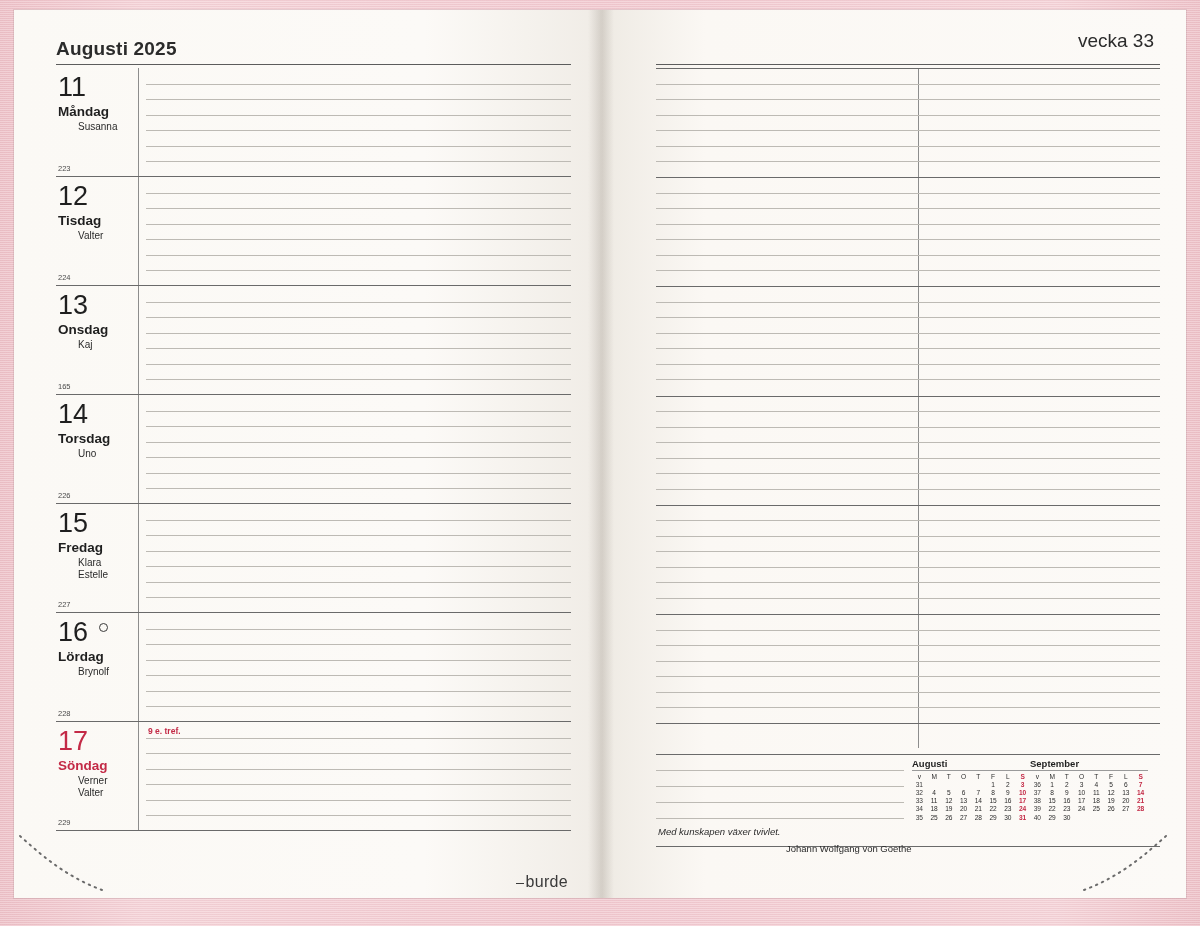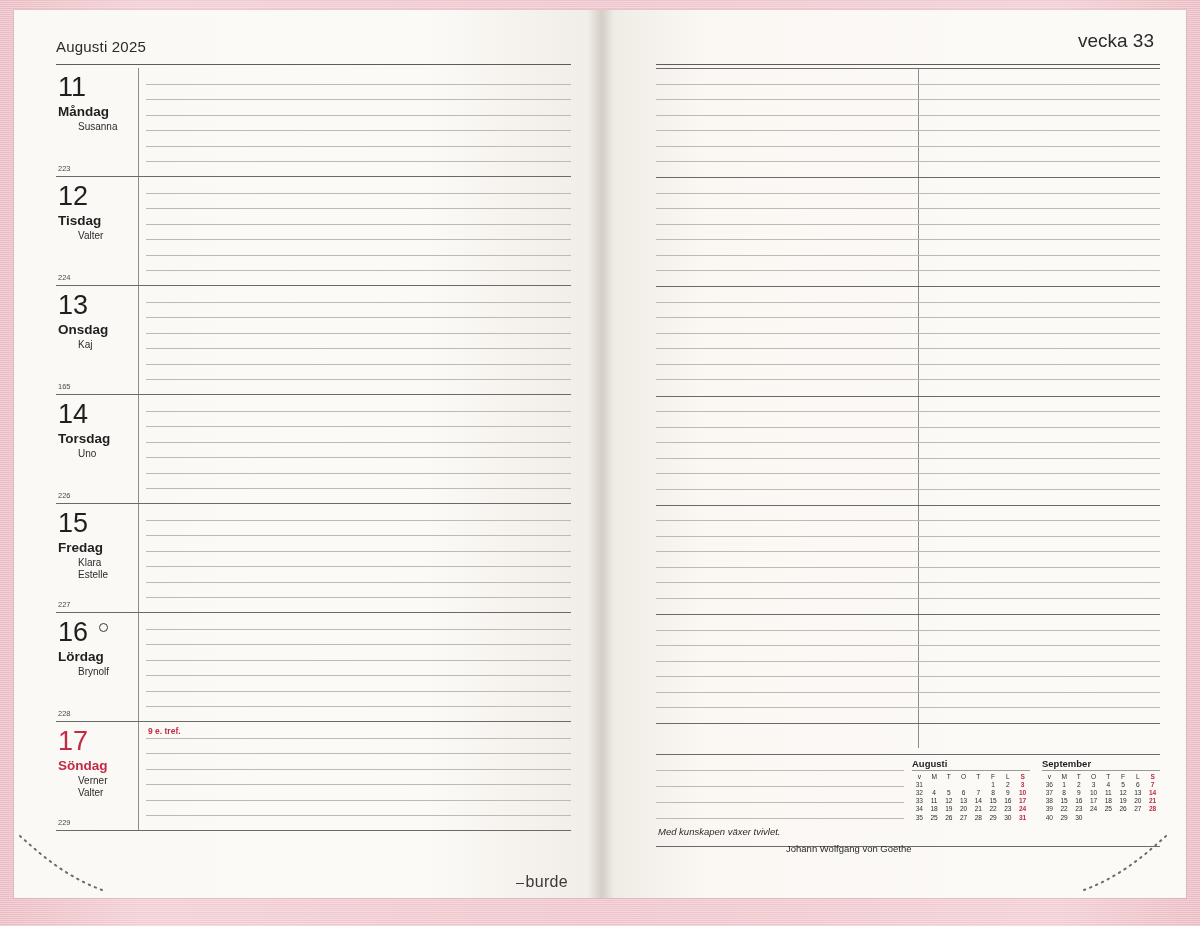--- a/index.html
+++ b/index.html
@@ -53,23 +53,24 @@
 
   
   .lp {
     position: absolute;
     left: 14px; top: 10px;
     width: 560px; height: 888px;
   }
   .month-title {
     position: absolute;
     left: 42px; top: 28px;
-    font-size: 15px;
+    font-size: 19px;
     color: #2b2b2b;
     letter-spacing: 0.2px;
+    font-weight: bold;
   }
   .hdr-rule {
     position: absolute;
     left: 42px; top: 54px;
     width: 515px;
     border-top: 1.3px solid #5c5c5c;
   }
   .days {
     position: absolute;
     left: 42px; top: 58px;
@@ -228,21 +229,20 @@
     font-size: 9.5px;
     color: #2b2b2b;
   }
 
   
   .minis {
     position: absolute;
     left: 312px; top: 748px;
     width: 248px;
     display: flex;
-    gap: 12px;
   }
   .mini { width: 118px; }
   .mini .mtitle {
     font-size: 9.5px;
     font-weight: bold;
     color: #1f1f1f;
     border-bottom: 1px solid #9a9a9a;
     padding-bottom: 1px;
     margin-bottom: 1px;
   }

